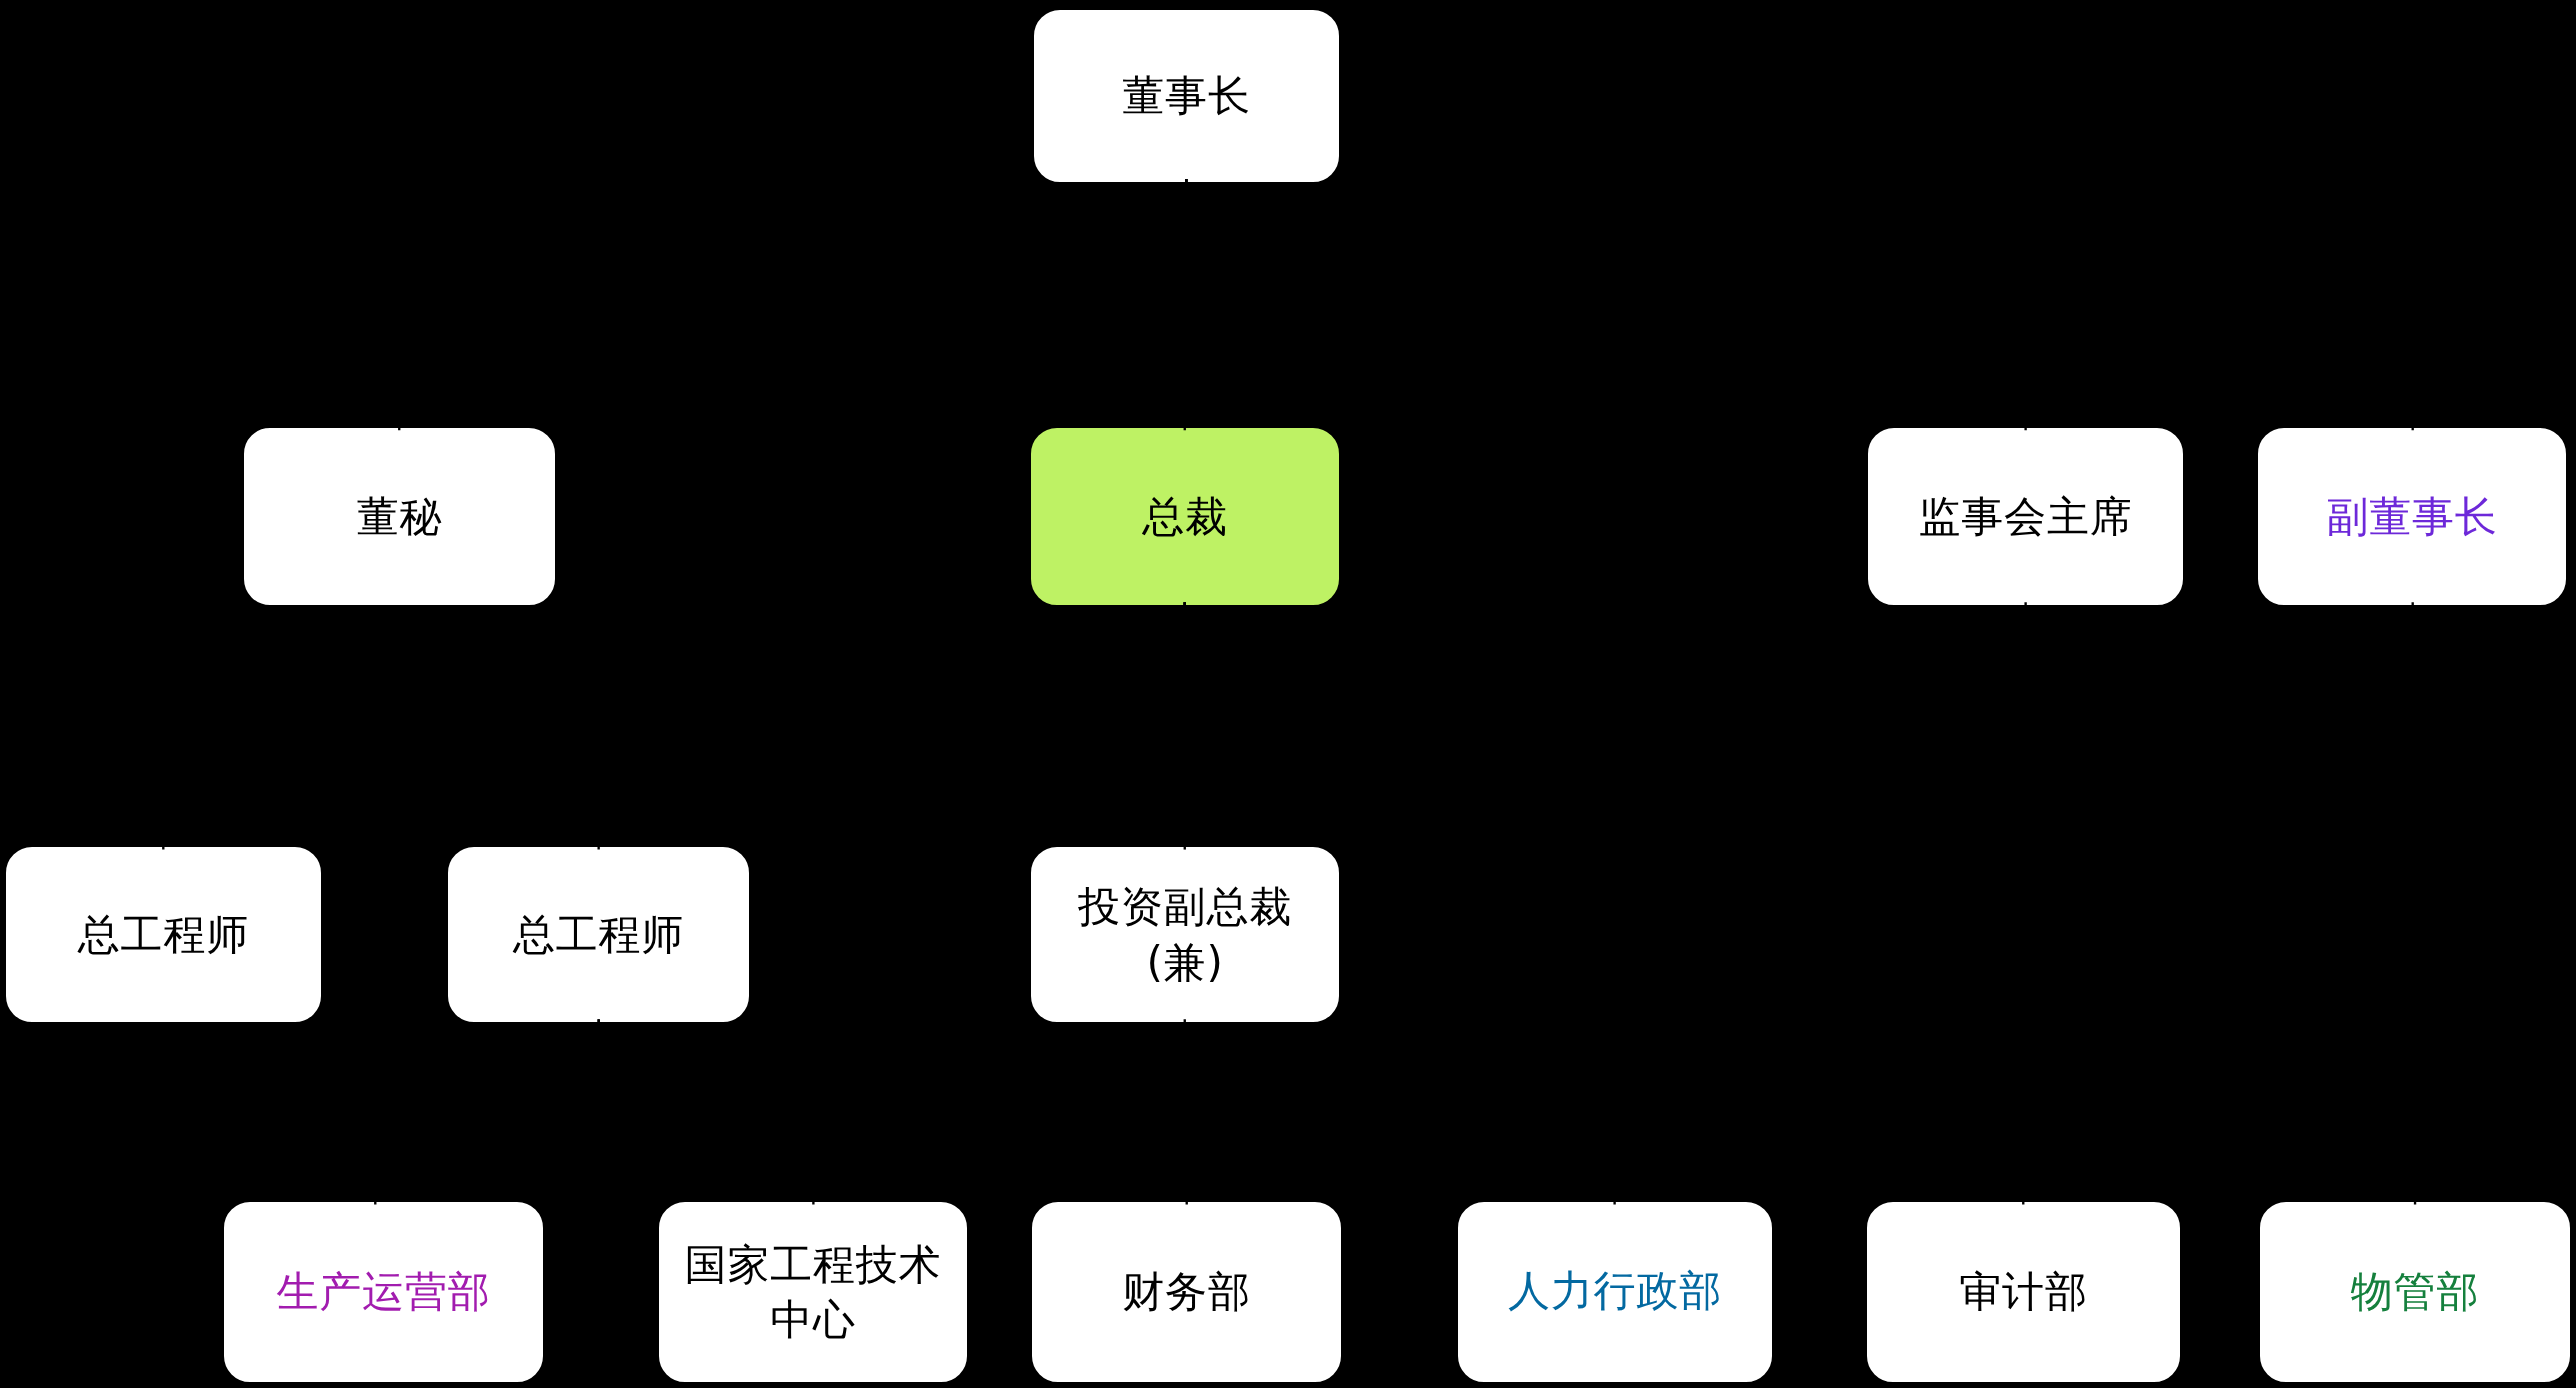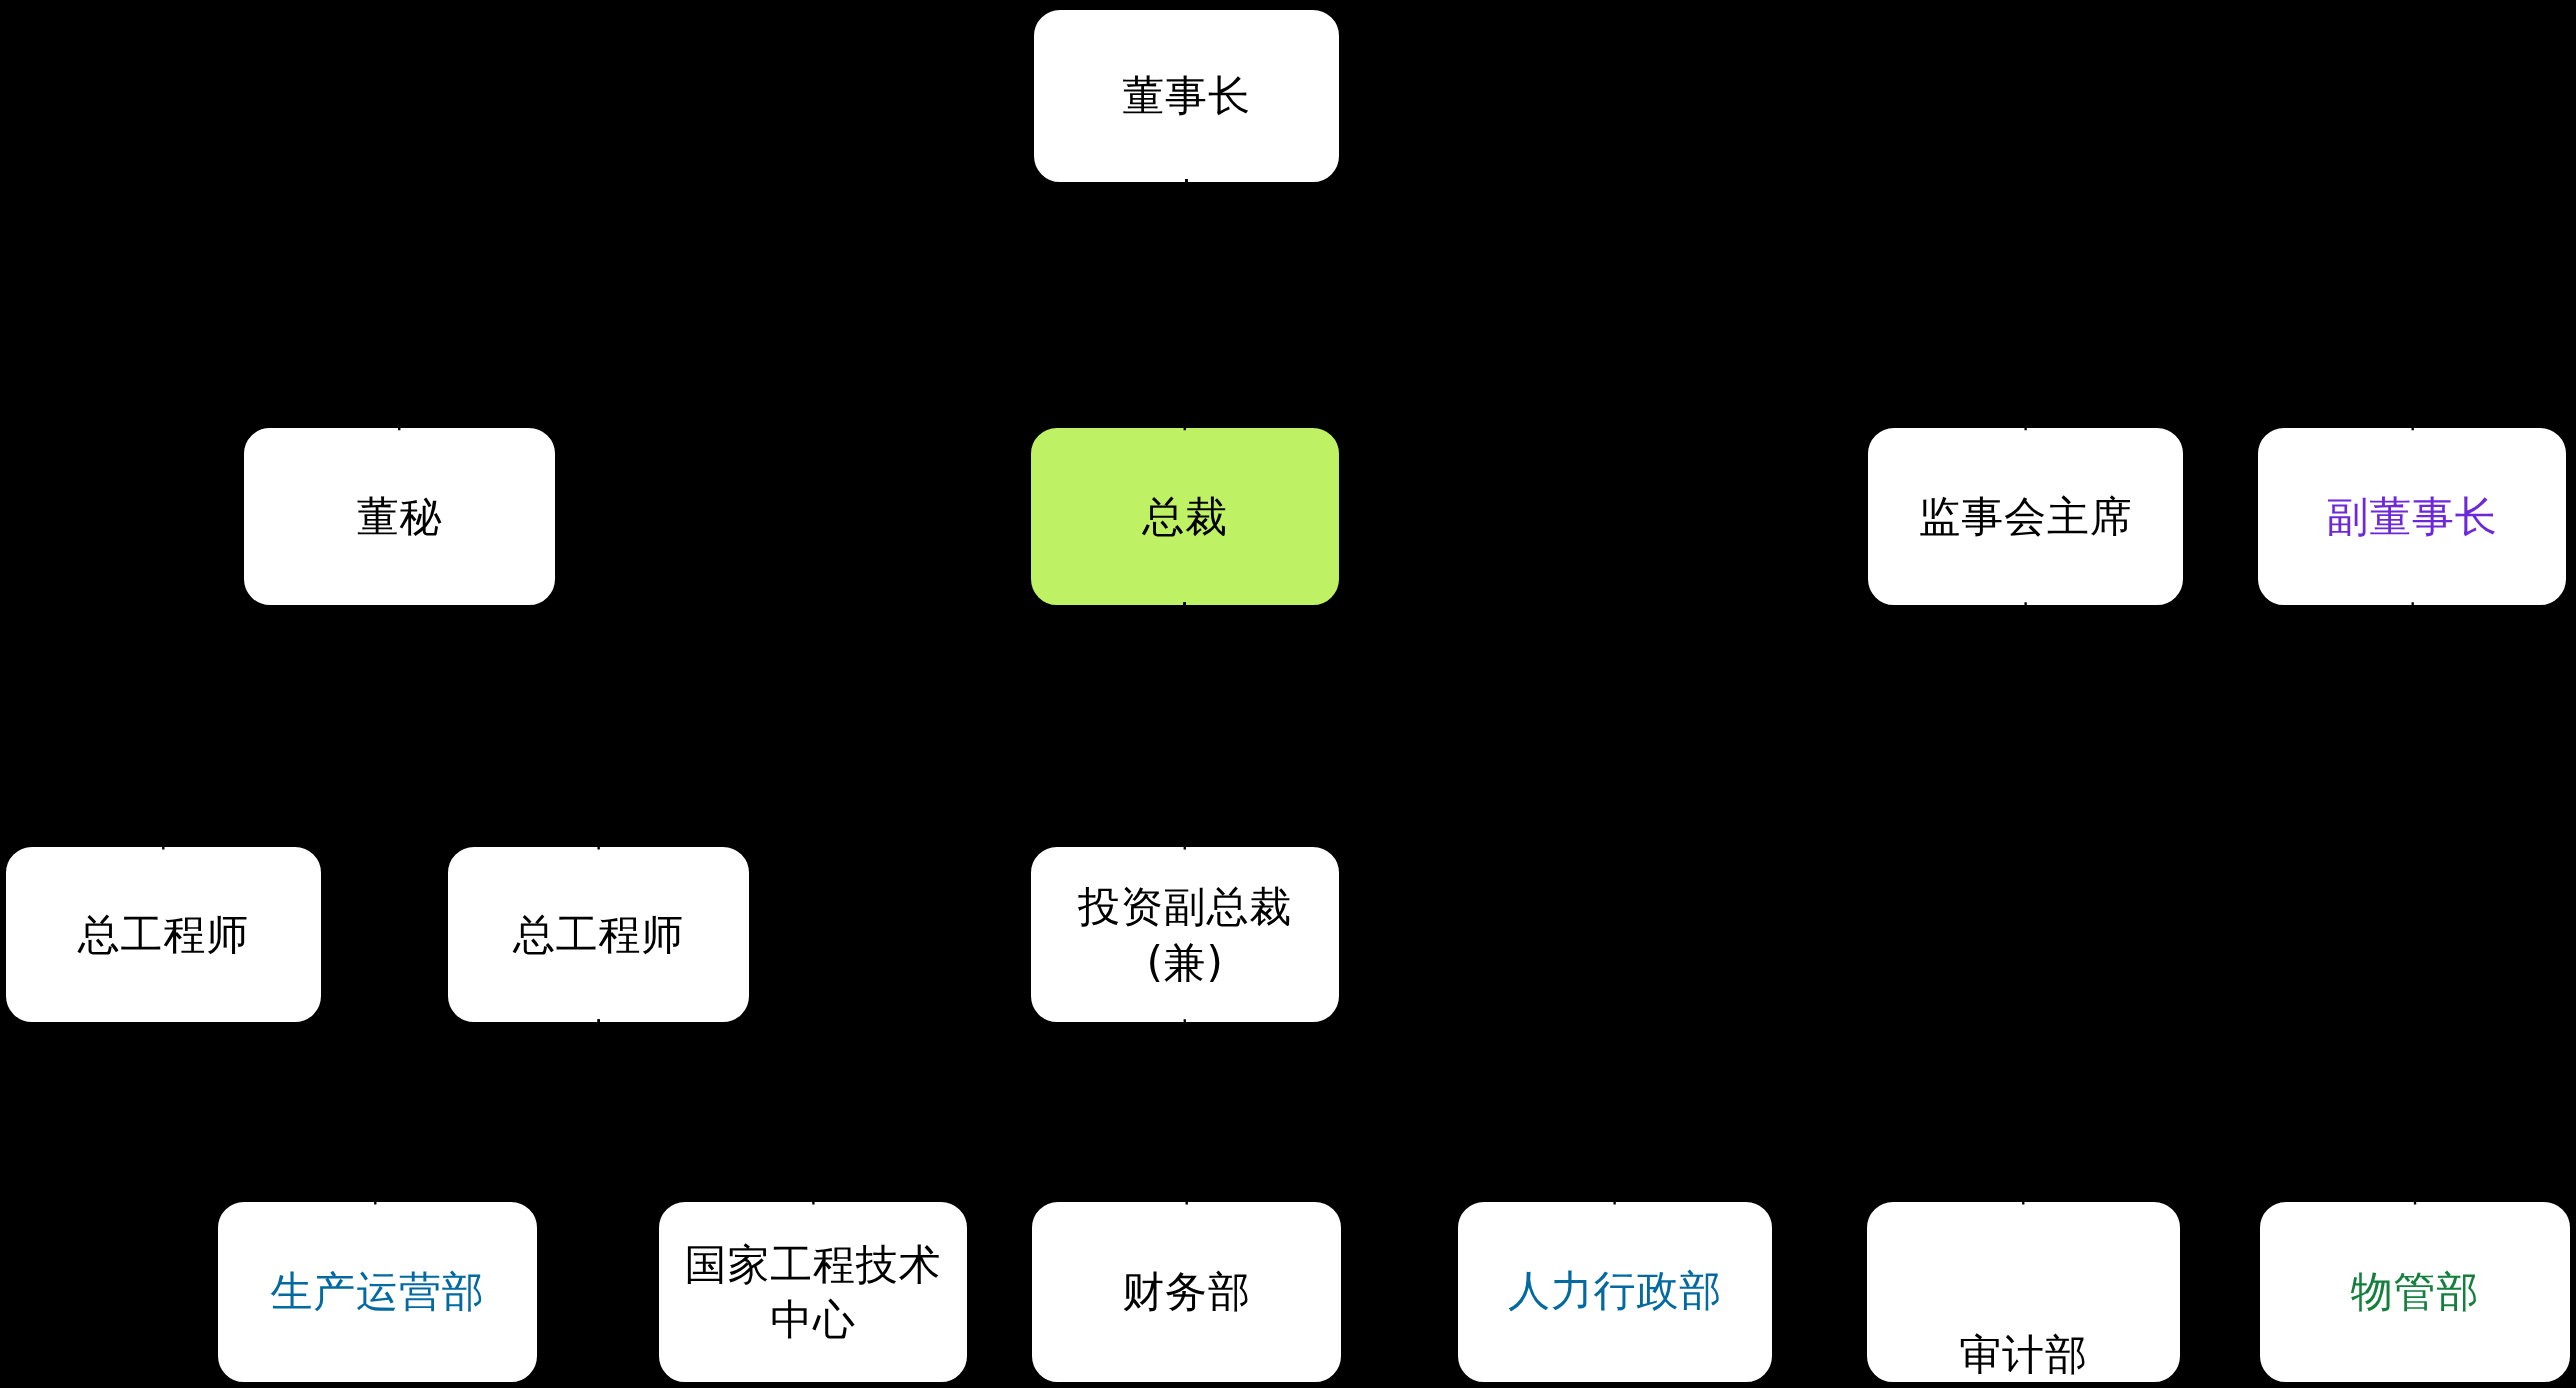--- a/index.html
+++ b/index.html
@@ -81,34 +81,34 @@
       <div class="org-node" style="left: 3.9px; top: 845px; width: 319px; height: 179px; background: rgb(255, 255, 255); border-color: rgb(0, 0, 0); color: rgb(0, 0, 0);">
     <span class="label">总工程师</span>
   </div>
       <div class="org-node" style="left: 446px; top: 845px; width: 305px; height: 179px; background: rgb(255, 255, 255); border-color: rgb(0, 0, 0); color: rgb(0, 0, 0);">
     <span class="label">总工程师</span>
   </div>
       <div class="org-node" style="left: 1029px; top: 845px; width: 312px; height: 179px; background: rgb(255, 255, 255); border-color: rgb(0, 0, 0); color: rgb(0, 0, 0);">
     <span class="label">投资副总裁
 (兼)</span>
   </div>
-      <div class="org-node" style="left: 216px; top: 1200px; width: 323px; height: 184px; background: rgb(255, 255, 255); border-color: rgb(0, 0, 0); color: #0369a1;">
+      <div class="org-node" style="left: 222px; top: 1200px; width: 323px; height: 184px; background: rgb(255, 255, 255); border-color: rgb(0, 0, 0); color: #a21caf;">
     <span class="label">生产运营部</span>
   </div>
       <div class="org-node" style="left: 657px; top: 1200px; width: 312px; height: 184px; background: rgb(255, 255, 255); border-color: rgb(0, 0, 0); color: rgb(0, 0, 0);">
     <span class="label">国家工程技术
 中心</span>
   </div>
       <div class="org-node" style="left: 1030px; top: 1200px; width: 313px; height: 184px; background: rgb(255, 255, 255); border-color: rgb(0, 0, 0); color: rgb(0, 0, 0);">
     <span class="label">财务部</span>
   </div>
       <div class="org-node" style="left: 1456px; top: 1200px; width: 318px; height: 184px; background: rgb(255, 255, 255); border-color: rgb(0, 0, 0); color: #0369a1; font-family: Liberation Serif, serif;">
     <span class="label">人力行政部</span>
   </div>
-      <div class="org-node" style="left: 1865px; top: 1200px; width: 317px; height: 184px; background: rgb(255, 255, 255); border-color: rgb(0, 0, 0); color: rgb(0, 0, 0); align-items: flex-end;">
+      <div class="org-node" style="left: 1865px; top: 1200px; width: 317px; height: 184px; background: rgb(255, 255, 255); border-color: rgb(0, 0, 0); color: rgb(0, 0, 0);">
     <span class="label">审计部</span>
   </div>
       <div class="org-node" style="left: 2258px; top: 1200px; width: 314px; height: 184px; background: rgb(255, 255, 255); border-color: rgb(0, 0, 0); color: #15803d;">
     <span class="label">物管部</span>
   </div>
     </div>
 </div>
 
 
 </body></html>

